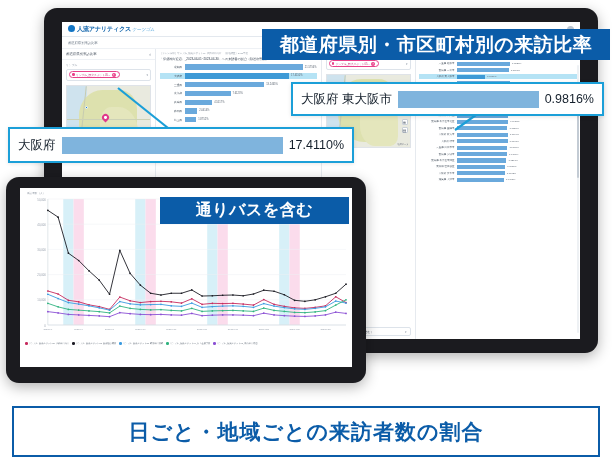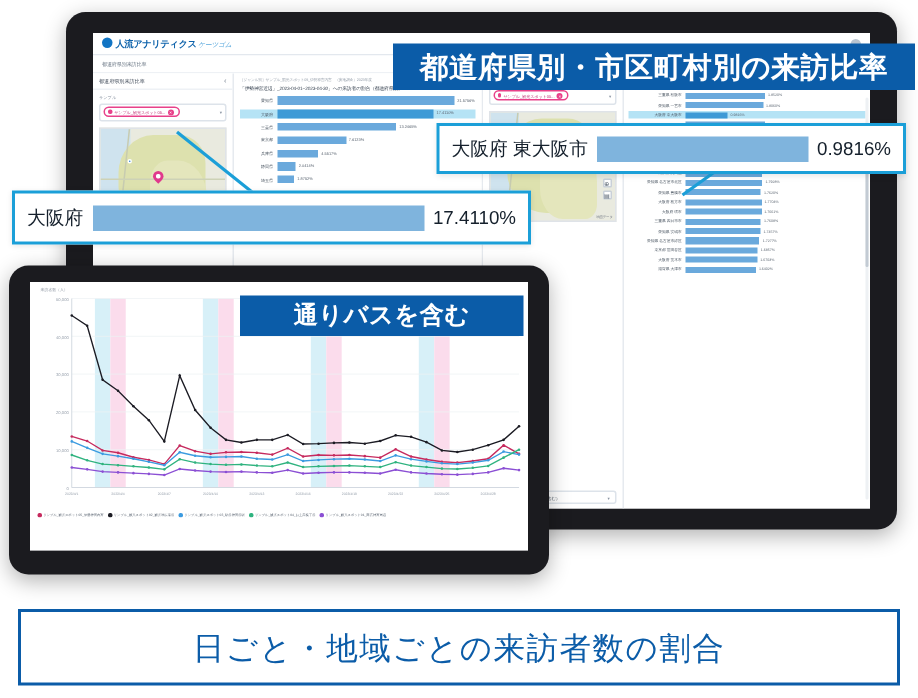--- a/index.html
+++ b/index.html
@@ -219,21 +219,21 @@
     display: flex; align-items: center; justify-content: center;
     font-weight: bold; letter-spacing: 0.5px;
   }
   #banner-top { left: 262px; top: 29px; width: 348px; height: 31px; font-size: 19px; }
   #banner-mid { left: 160px; top: 197px; width: 189px; height: 27px; font-size: 16px; }
 
   #banner-bottom {
     position: absolute; left: 12px; top: 406px; width: 588px; height: 51px;
     background: #ffffff; border: 2.4px solid #0b5ca8;
     display: flex; align-items: center; justify-content: center;
-    color: #0b5ca8; font-size: 21px; font-weight: normal; letter-spacing: 1px;
+    color: #0b5ca8; font-size: 21px; font-weight: bold; letter-spacing: 1px;
   }
 </style>
 </head>
 <body>
 
 <div id="stage">
 
   <div class="device" id="device-main">
     <div class="screen">
 

